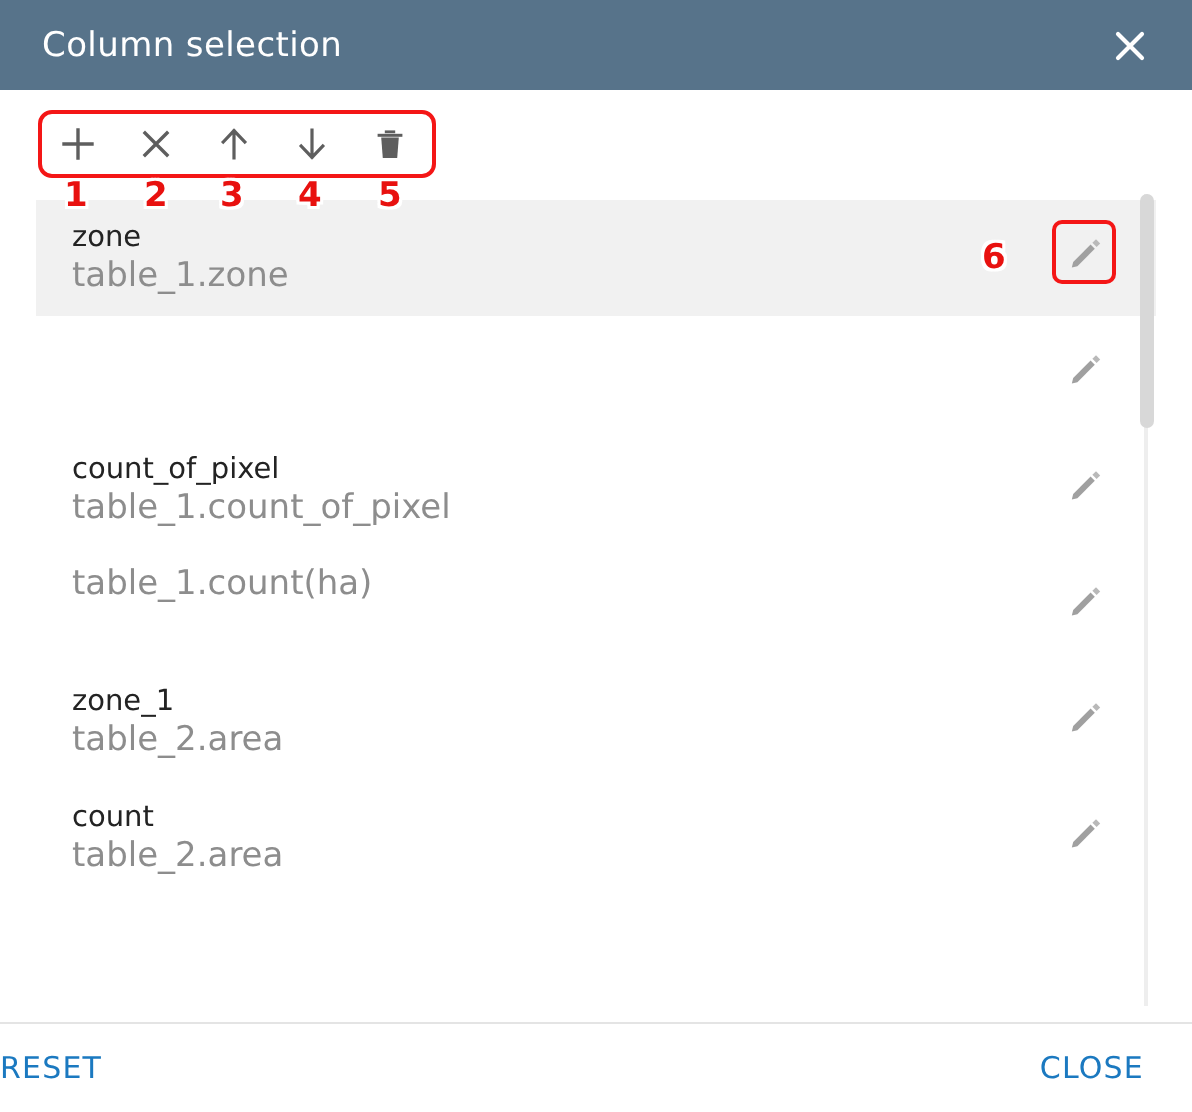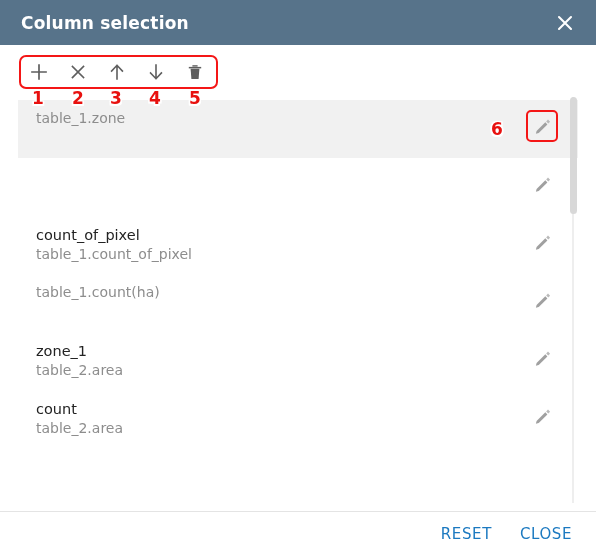--- a/index.html
+++ b/index.html
@@ -47,21 +47,20 @@
     display: flex;
     align-items: center;
     justify-content: space-between;
     box-sizing: border-box;
     padding: 0 16px 0 21px;
   }
   .header-title {
     color: #ffffff;
     font-size: 17px;
     letter-spacing: 0.2px;
-    font-weight: bold;
   }
   .close-btn {
     width: 30px; height: 30px;
     display: flex;
     align-items: center;
     justify-content: center;
     cursor: pointer;
   }
   .close-btn svg { display: block; }
 
@@ -146,21 +145,21 @@
   .row-text {
     display: flex;
     flex-direction: column;
   }
   .row-title {
     font-size: 14.5px;
     color: #232323;
     line-height: 20px;
   }
   .row-sub {
-    font-size: 14px;
+    font-size: 17px;
     color: #8d8d8d;
     line-height: 19px;
   }
   .row-edit {
     position: absolute;
     right: 20px;
     top: 10px;
     width: 32px;
     height: 32px;
     display: flex;
@@ -202,21 +201,21 @@
     left: 0; top: 511px;
     width: 596px; height: 1px;
     background: #e4e4e4;
   }
   .footer {
     position: absolute;
     left: 0; top: 512px;
     width: 596px; height: 44px;
     display: flex;
     align-items: center;
-    justify-content: flex-end;
+    justify-content: space-between;
     padding-right: 24px;
     box-sizing: border-box;
     gap: 28px;
   }
   .footer-btn {
     color: #1b79c0;
     font-size: 15px;
     letter-spacing: 0.6px;
     cursor: pointer;
     background: none;
@@ -279,20 +278,21 @@
   <span class="callout c2">2</span>
   <span class="callout c3">3</span>
   <span class="callout c4">4</span>
   <span class="callout c5">5</span>
   <span class="callout c6">6</span>
 
   <div class="list-viewport">
     <div class="list" id="list-root">
         <div class="row selected">
           <div class="row-text">
+            <span class="row-title">zone</span>
             <span class="row-sub">table_1.zone</span>
           </div>
           <span class="row-edit highlight">
             <svg width="19" height="19" viewBox="0 0 19 19" aria-hidden="true">
               <path d="M3.6 14.0 L12.3 5.3 L14.4 7.4 L5.7 16.1 L2.9 16.8 Z" fill="#a0a0a0"></path>
               <path d="M13.2 4.4 L15.0 2.6 L17.1 4.7 L15.3 6.5 Z" fill="#b9b9b9"></path>
             </svg>
           </span>
         </div>
         <div class="row">

